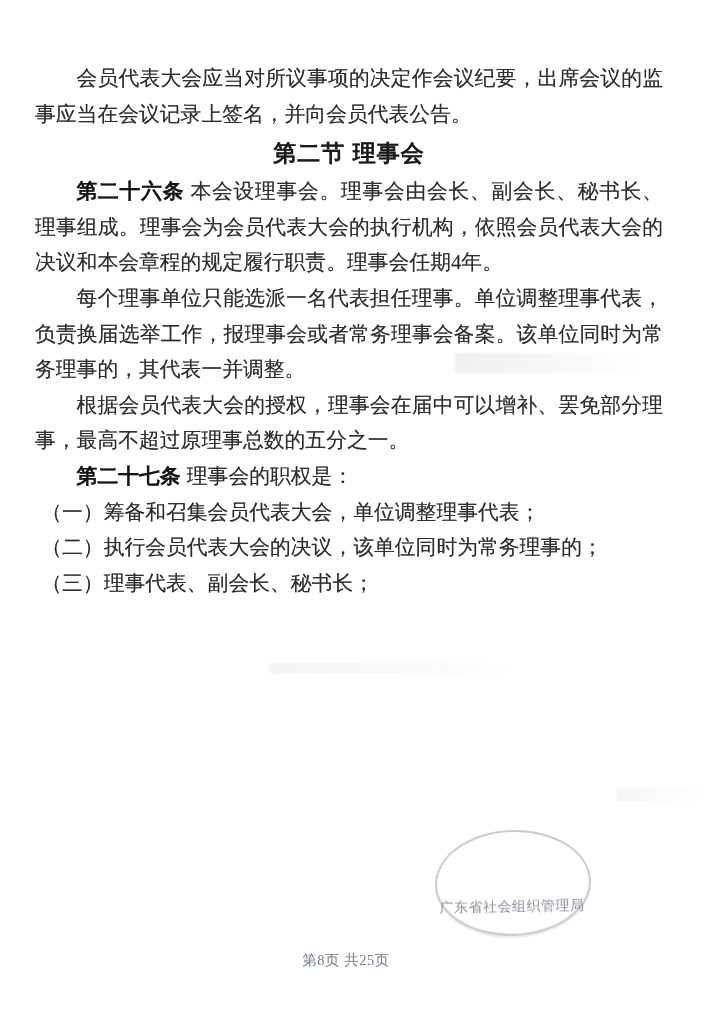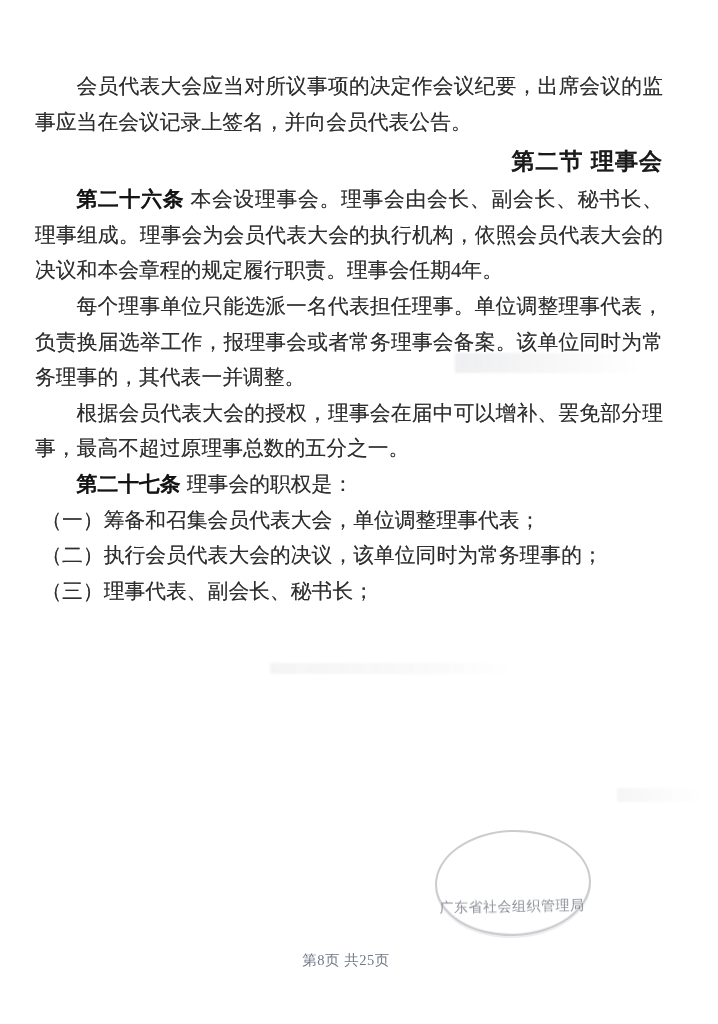--- a/index.html
+++ b/index.html
@@ -5,29 +5,29 @@
   html, body { margin:0; padding:0; }
   body {
     width:718px; height:1024px; background:#ffffff; position:relative;
     overflow:hidden;
     font-family:"Liberation Serif","DejaVu Serif",serif;
   }
   .page { position:absolute; inset:0; background:#ffffff; }
 
   
   main {
-    position:absolute; left:35px; top:68px; width:628px;
+    position:absolute; left:35px; top:60px; width:628px;
     font-size:20.8px; line-height:35.6px; color:#2e2e2e;
     text-align:justify;
     text-shadow:0 0 0.5px rgba(70,70,70,0.65);
   }
   main p { margin:0; text-indent:2em; }
   main p.item { text-indent:0.3em; }
   main p.heading {
-    text-indent:0; text-align:right;
+    text-indent:0; text-align:center;
     font-size:23px; line-height:40px; margin-top:2px;
     font-weight:700; letter-spacing:1px; color:#1a1a1a;
     font-family:"Liberation Sans","DejaVu Sans",sans-serif;
   }
   main b {
     font-weight:700; color:#141414; margin-right:0.3em;
     font-family:"Liberation Sans","DejaVu Sans",sans-serif;
   }
 
   

